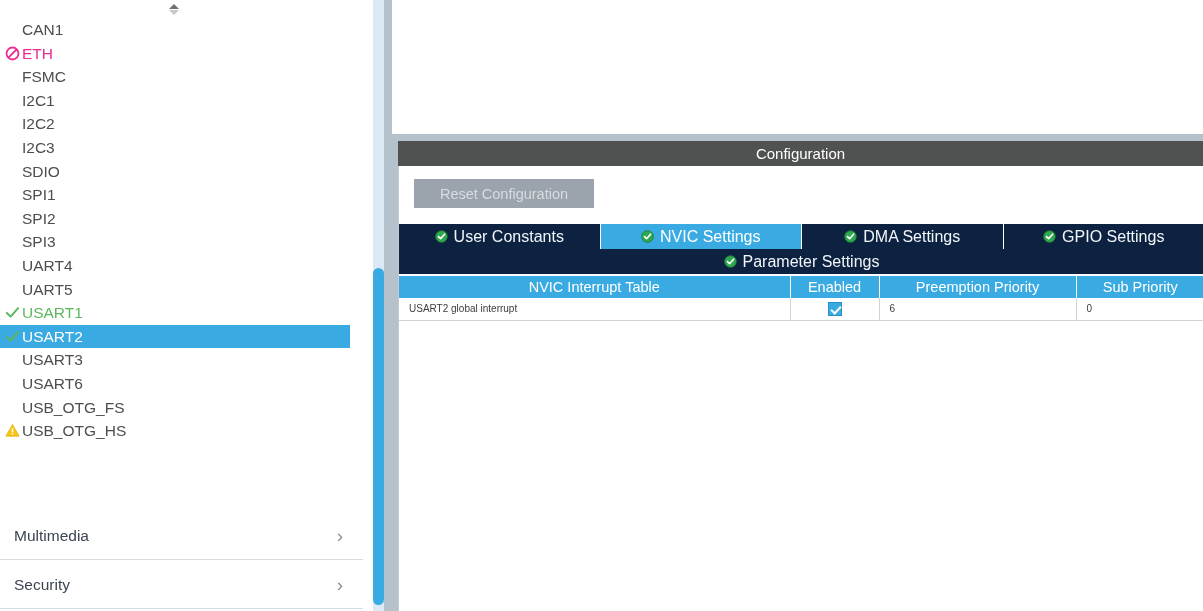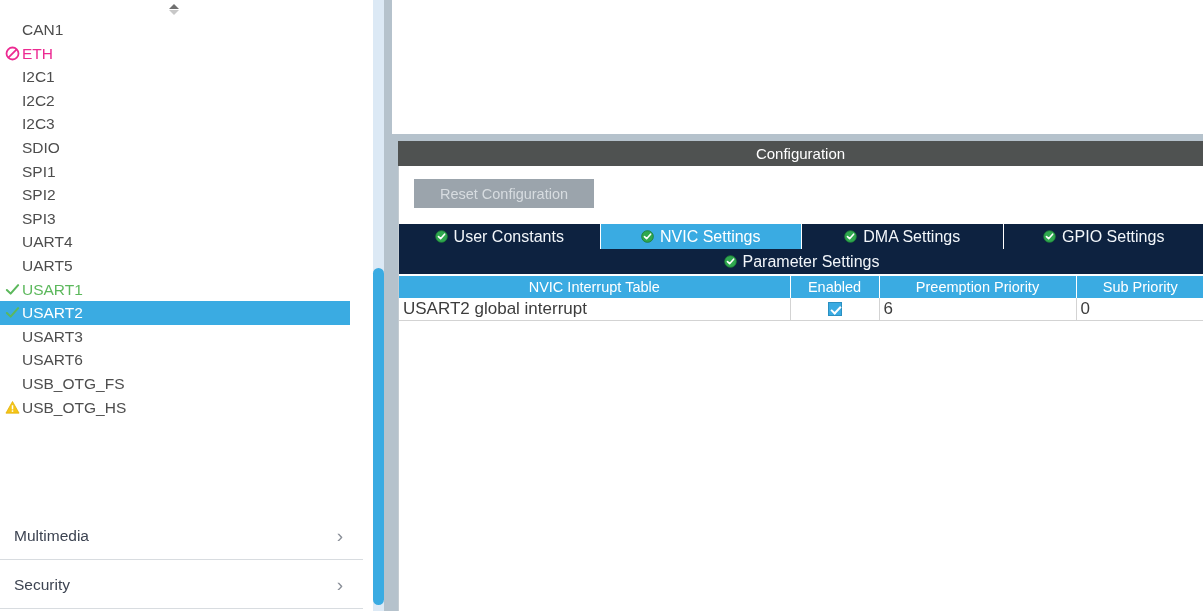--- a/index.html
+++ b/index.html
@@ -225,25 +225,25 @@
     color: #ffffff;
     font-size: 14.5px;
     font-weight: normal;
     height: 22px;
     border-right: 1px solid #ffffff;
     text-align: center;
   }
   #nvic-table th:last-child { border-right: none; }
   #nvic-table td {
     height: 22px;
-    font-size: 17px;
+    font-size: 10px;
     color: #3d3d3d;
     border-bottom: 1px solid #d3d3d3;
     border-right: 1px solid #d3d3d3;
-    padding: 0 4px;
+    padding: 0 10px;
     background: #ffffff;
   }
   #nvic-table td:last-child { border-right: none; }
   td.num { color: #9aa0a6; }
   td.ctr { text-align: center; }
 
   .chk {
     display: inline-block;
     width: 14px; height: 14px;
     background: #3aabe2;
@@ -274,20 +274,21 @@
     </div>
 
     <div id="periph-list">
         <div class="periph"><span class="pstat"></span><span>CAN1</span></div>
         <div class="periph blocked"><span class="pstat">
             <svg class="ico-ban" width="15" height="15" viewBox="0 0 16 16">
               <circle cx="8" cy="8" r="6.4" fill="none" stroke="#ec2a92" stroke-width="1.9"></circle>
               <line x1="3.6" y1="12.4" x2="12.4" y2="3.6" stroke="#ec2a92" stroke-width="1.9"></line>
             </svg>
           </span><span>ETH</span></div>
+        <div class="periph"><span class="pstat"></span><span>FSMC</span></div>
         <div class="periph"><span class="pstat"></span><span>I2C1</span></div>
         <div class="periph"><span class="pstat"></span><span>I2C2</span></div>
         <div class="periph"><span class="pstat"></span><span>I2C3</span></div>
         <div class="periph"><span class="pstat"></span><span>SDIO</span></div>
         <div class="periph"><span class="pstat"></span><span>SPI1</span></div>
         <div class="periph"><span class="pstat"></span><span>SPI2</span></div>
         <div class="periph"><span class="pstat"></span><span>SPI3</span></div>
         <div class="periph"><span class="pstat"></span><span>UART4</span></div>
         <div class="periph"><span class="pstat"></span><span>UART5</span></div>
         <div class="periph ok"><span class="pstat">

